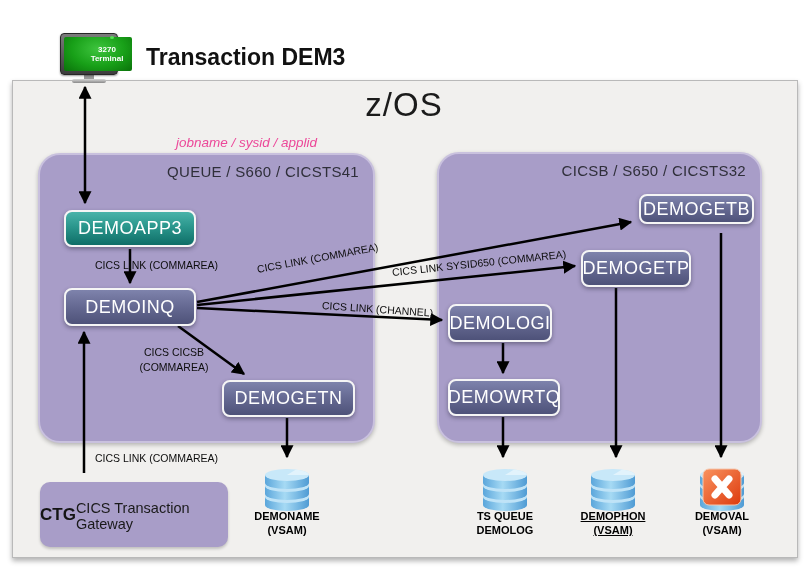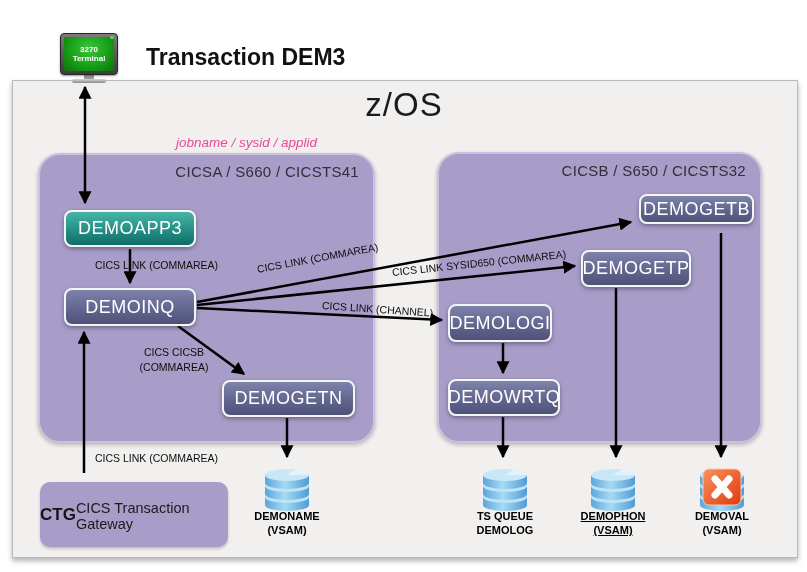--- a/index.html
+++ b/index.html
@@ -19,21 +19,21 @@
 
   
   .terminal{position:absolute;left:58px;top:33px;width:62px;height:50px;}
   .monitor{position:relative;width:58px;height:42px;margin:0 auto;
            background:linear-gradient(180deg,#7b7b7b,#3c3c3c);
            border:1px solid #262626;border-radius:4px;padding:3px;box-sizing:border-box;
            box-shadow:0 1px 2px rgba(0,0,0,.4);}
   .screen{width:100%;height:100%;border-radius:2px;
           background:radial-gradient(ellipse at 50% 35%,#3ec43e 0%,#18a018 55%,#0a720a 100%);
           display:flex;flex-direction:column;align-items:center;justify-content:center;
-          color:#fff;font-size:8px;line-height:9px;font-weight:bold;text-align:center;}
+          color:#fff;font-size:8px;line-height:9px;font-weight:bold;text-align:center;padding-left:18px;}
   .powerdot{position:absolute;right:3px;top:2px;width:4px;height:3px;border-radius:50%;background:#55e055;}
   .stand-neck{width:10px;height:4px;margin:0 auto;background:#9a9a9a;}
   .stand-base{width:34px;height:4px;margin:0 auto;border-radius:2px;
               background:linear-gradient(180deg,#d8d8d8,#8a8a8a);}
 
   
   .region{position:absolute;background:#a89dc8;border-radius:22px;
           border:2px solid #c9c1de;box-shadow:0 2px 4px rgba(0,0,0,.25);box-sizing:border-box;}
   .region-label{position:absolute;top:8px;right:14px;font-size:15px;color:#2f2f3a;letter-spacing:.3px;}
 
@@ -81,21 +81,21 @@
         <span>3270</span>
         <span>Terminal</span>
       </div>
       <div class="powerdot"></div>
     </div>
     <div class="stand-neck"></div>
     <div class="stand-base"></div>
   </div>
 
   <div class="region" style="left:38px;top:153px;width:337px;height:290px;">
-    <div class="region-label">CICSA / S660 / CICSTS41</div>
+    <div class="region-label">QUEUE / S660 / CICSTS41</div>
   </div>
   <div class="region" style="left:437px;top:152px;width:325px;height:291px;">
     <div class="region-label">CICSB / S650 / CICSTS32</div>
   </div>
 
   <svg class="overlay">
     <defs>
       <marker id="ah" viewBox="0 0 10 10" refX="9" refY="5" markerWidth="5.2" markerHeight="5.2" orient="auto">
         <path d="M0,0 L10,5 L0,10 z" fill="#000"></path>
       </marker>

